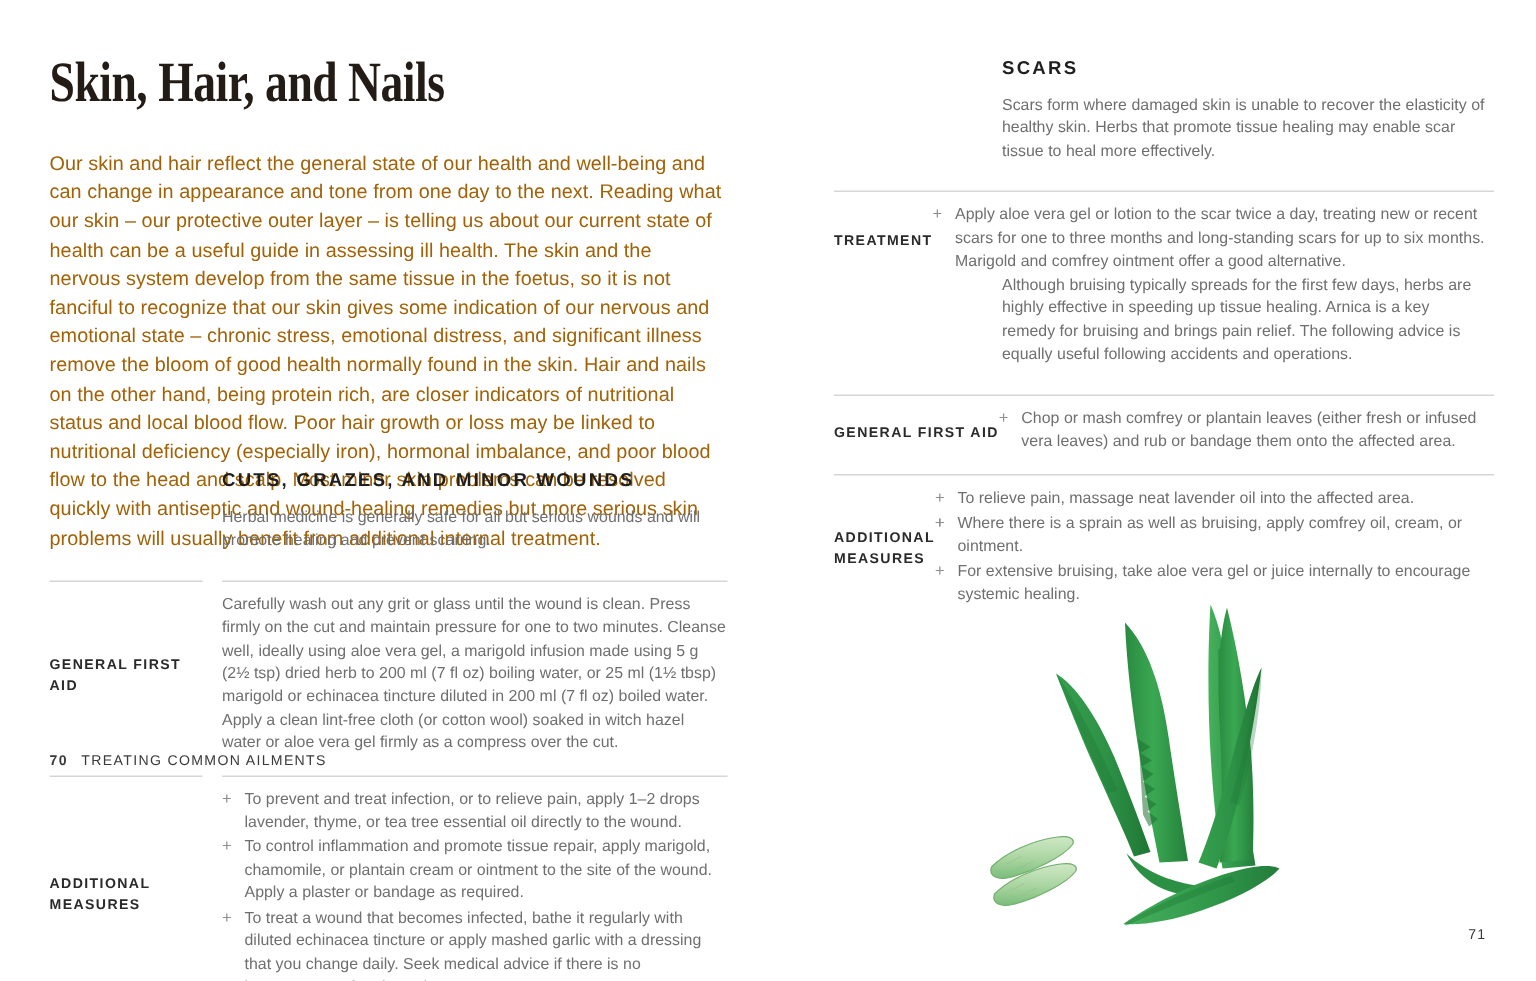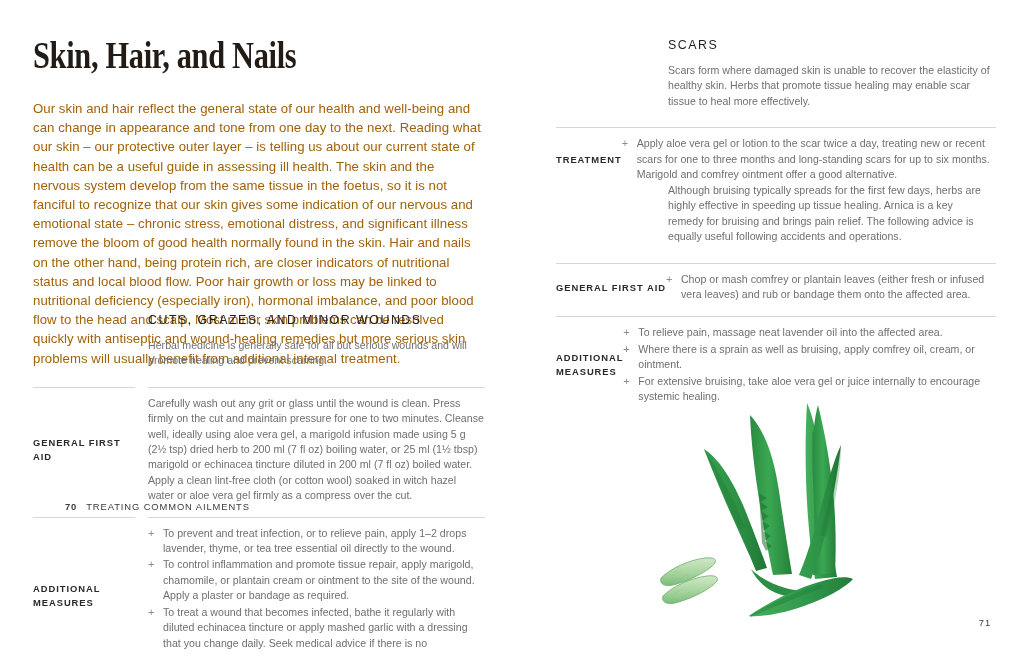--- a/index.html
+++ b/index.html
@@ -53,21 +53,21 @@
     width: 452px;
     font-size: 13.2px;
     line-height: 19.2px;
     color: #a16207;
     letter-spacing: 0.05px;
   }
 
   
   .section-heading {
     font-size: 12.4px;
-    font-weight: normal;
+    font-weight: bold;
     letter-spacing: 1.5px;
     color: #1f1f1f;
     margin: 0 0 11px 0;
   }
   .section-intro {
     font-size: 10.6px;
     line-height: 15.4px;
     color: #6f6f6f;
     margin: 0;
     letter-spacing: 0.02px;
@@ -169,21 +169,20 @@
   .gap-13 { height: 13px; }
   .gap-18 { height: 18px; }
 
   
   .footer {
     position: absolute;
     bottom: 26px;
     font-size: 9.4px;
     letter-spacing: 0.9px;
     color: #3a3a3a;
-    margin-left: 32px;
   }
   .footer-left  { left: 33px; }
   .footer-right { right: 33px; }
   .folio-num { font-weight: bold; margin-right: 9px; }
 
   
   .aloe {
     position: absolute;
     left: 655px;
     top: 393px;

